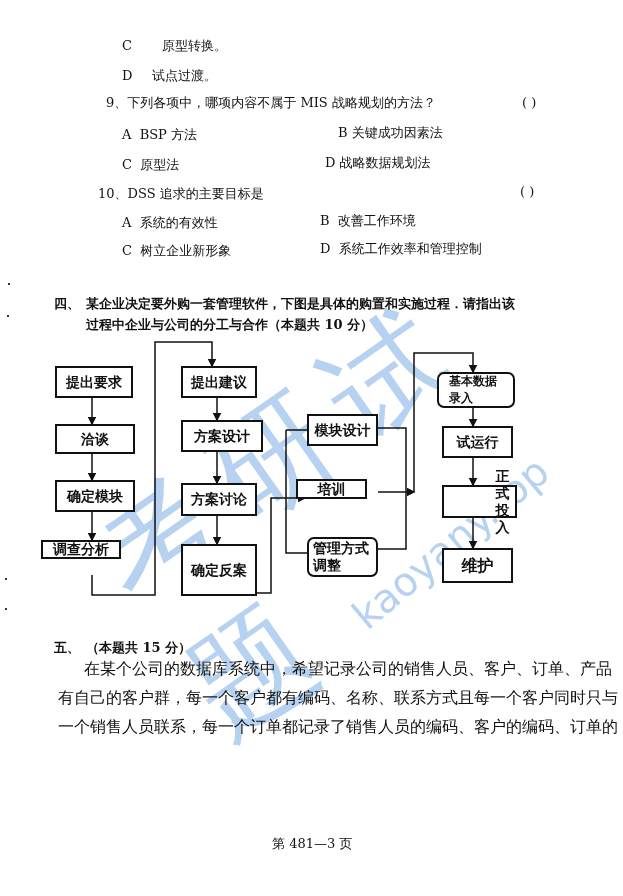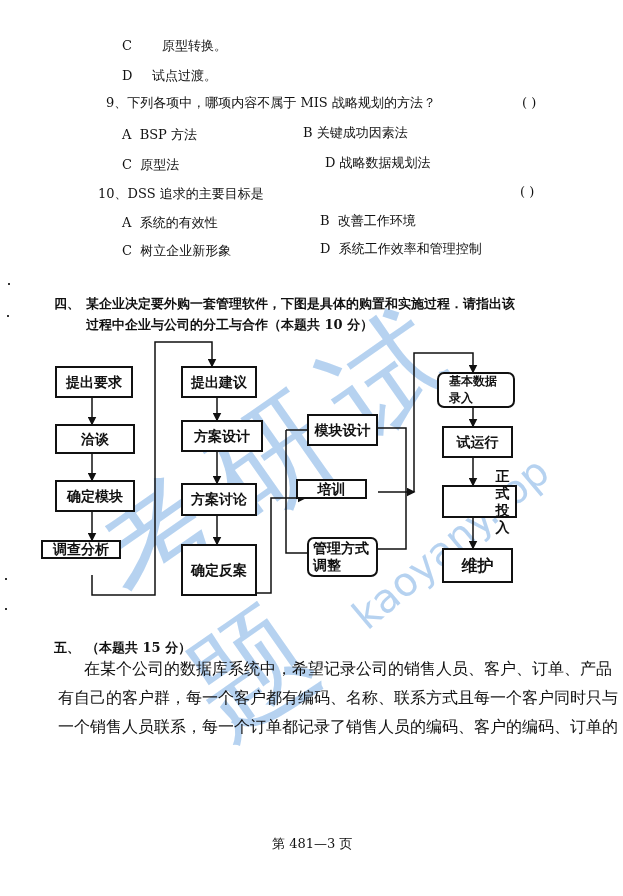--- a/index.html
+++ b/index.html
@@ -24,21 +24,21 @@
 <div class="wm" style="left:330px; top:520px; font-size:40px; transform:rotate(-40deg);">kaoyany.top</div>
 
 <span class="t" style="left:122px; top:38px;">C</span>
 <span class="t" style="left:152px; top:38px;margin-left:10px;">原型转换。</span>
 <span class="t" style="left:122px; top:68px;">D</span>
 <span class="t" style="left:152px; top:68px;">试点过渡。</span>
 
 <span class="t" style="left:106px; top:95px;">9、下列各项中，哪项内容不属于 MIS 战略规划的方法？</span>
 <span class="t" style="left:522px; top:95px;">(      )</span>
 <span class="t" style="left:122px; top:127px;"><span>A</span>&nbsp;&nbsp;<span>BSP 方法</span></span>
-<span class="t" style="left:303px; top:125px;"><span>B</span>&nbsp;<span>关键成功因素法</span></span>
+<span class="t" style="left:338px; top:125px;"><span>B</span>&nbsp;<span>关键成功因素法</span></span>
 <span class="t" style="left:122px; top:157px;"><span>C</span>&nbsp;&nbsp;<span>原型法</span></span>
 <span class="t" style="left:325px; top:155px;"><span>D</span>&nbsp;<span>战略数据规划法</span></span>
 
 <span class="t" style="left:98px; top:186px;">10、DSS 追求的主要目标是</span>
 <span class="t" style="left:520px; top:184px;">(      )</span>
 <span class="t" style="left:122px; top:215px;"><span>A</span>&nbsp;&nbsp;<span>系统的有效性</span></span>
 <span class="t" style="left:320px; top:213px;"><span>B</span>&nbsp;&nbsp;<span>改善工作环境</span></span>
 <span class="t" style="left:122px; top:243px;"><span>C</span>&nbsp;&nbsp;<span>树立企业新形象</span></span>
 <span class="t" style="left:320px; top:241px;"><span>D</span>&nbsp;&nbsp;<span>系统工作效率和管理控制</span></span>
 

